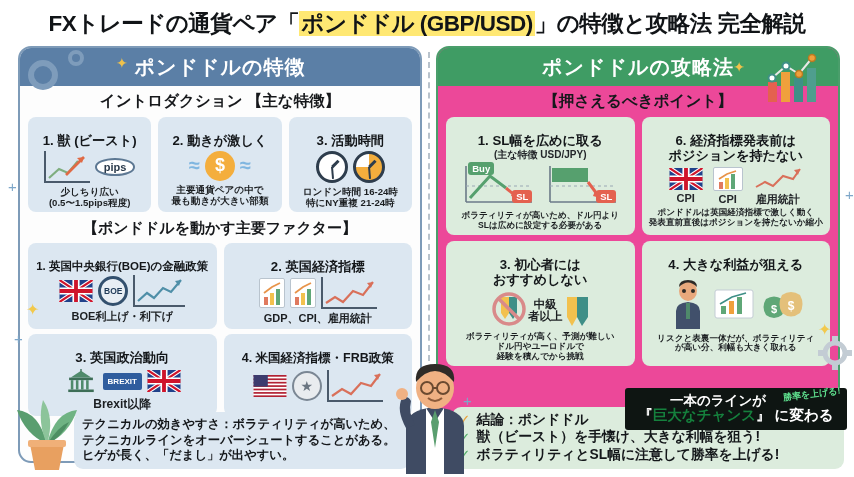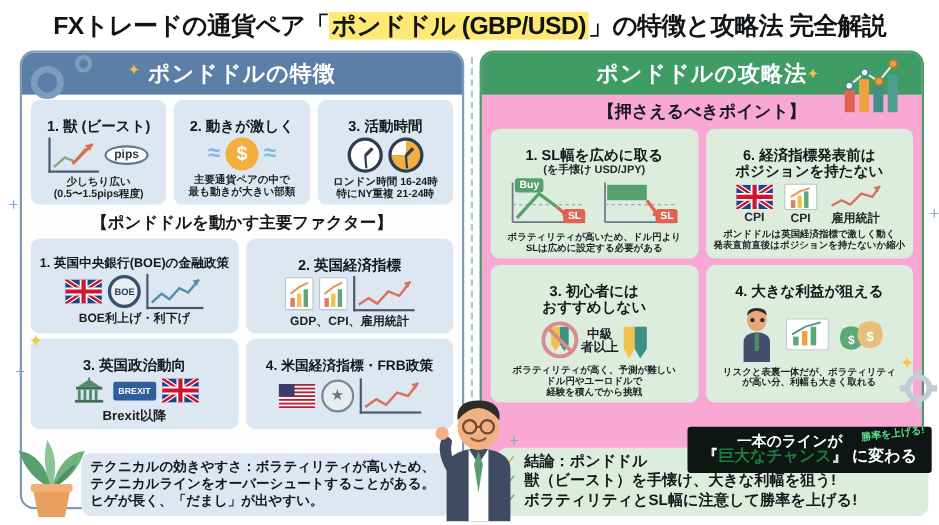--- a/index.html
+++ b/index.html
@@ -30,21 +30,21 @@
     border-radius: 13px;
     overflow: hidden;
   }
   .panel-left {
     left: 18px; top: 46px; width: 404px; height: 417px;
     background: #fdfdfd;
     border: 2px solid #7e9bb8;
   }
   .panel-right {
     left: 436px; top: 46px; width: 404px; height: 417px;
-    background: #f9a8d4;
+    background: #ec4899;
     border: 2px solid #4a9e6b;
   }
   .panel-head {
     height: 38px; display: flex; align-items: center; justify-content: center;
     color: #ffffff; font-weight: bold; font-size: 20px; letter-spacing: 1px;
     position: relative;
   }
   .head-blue { background: #5b7fa6; }
   .head-green { background: #3f9c64; }
 
@@ -234,20 +234,21 @@
 
   <div class="panel panel-left">
 
     <div class="panel-head head-blue">
       <span class="gear g1"></span>
       <span class="gear g2"></span>
       <span class="spark" style="left:96px; top:8px;">✦</span>
       <span>ポンドドルの特徴</span>
     </div>
 
+    <div class="subhead">イントロダクション 【主な特徴】</div>
 
     <div class="row">
 
       <div class="card card-blue">
         <div class="card-title">1. 獣 (ビースト)</div>
         <div class="art">
           <span class="minichart">
             <svg width="46" height="32" style="position:absolute;left:0;top:0;">
               <polyline points="3,27 13,18 22,22 32,10" fill="none" stroke="#7fae7f" stroke-width="2.2"></polyline>
               <path d="M20,24 L38,6" stroke="#e06a45" stroke-width="2.6" fill="none"></path>
@@ -437,21 +438,21 @@
         <circle cx="48" cy="6" r="3.5" fill="#f0a03c" stroke="#b97a22" stroke-width="1.5"></circle>
       </svg>
     </div>
 
     <div class="subhead">【押さえるべきポイント】</div>
 
     <div class="row">
 
       <div class="card card-green">
         <div class="card-title">1. SL幅を広めに取る</div>
-        <div class="card-sub">(を手懐け USD/JPY)</div>
+        <div class="card-sub">(主な特徴 USD/JPY)</div>
         <div class="art" style="gap:8px;">
           <span style="position:relative; width:76px; height:46px; display:block;">
             <svg width="76" height="46" style="position:absolute;left:0;top:0;">
               <line x1="6" y1="4" x2="6" y2="40" stroke="#6b7a88" stroke-width="1.6"></line>
               <line x1="6" y1="40" x2="72" y2="40" stroke="#6b7a88" stroke-width="1.6"></line>
               <line x1="6" y1="24" x2="72" y2="24" stroke="#9aa8b4" stroke-width="1" stroke-dasharray="3,3"></line>
               <polyline points="10,36 30,14 46,26" fill="none" stroke="#56a06e" stroke-width="3"></polyline>
               <path d="M46,26 L58,36" stroke="#e4614f" stroke-width="3" fill="none"></path>
               <path d="M58,36 L51,34 L53,29 Z" fill="#e4614f"></path>
             </svg>

